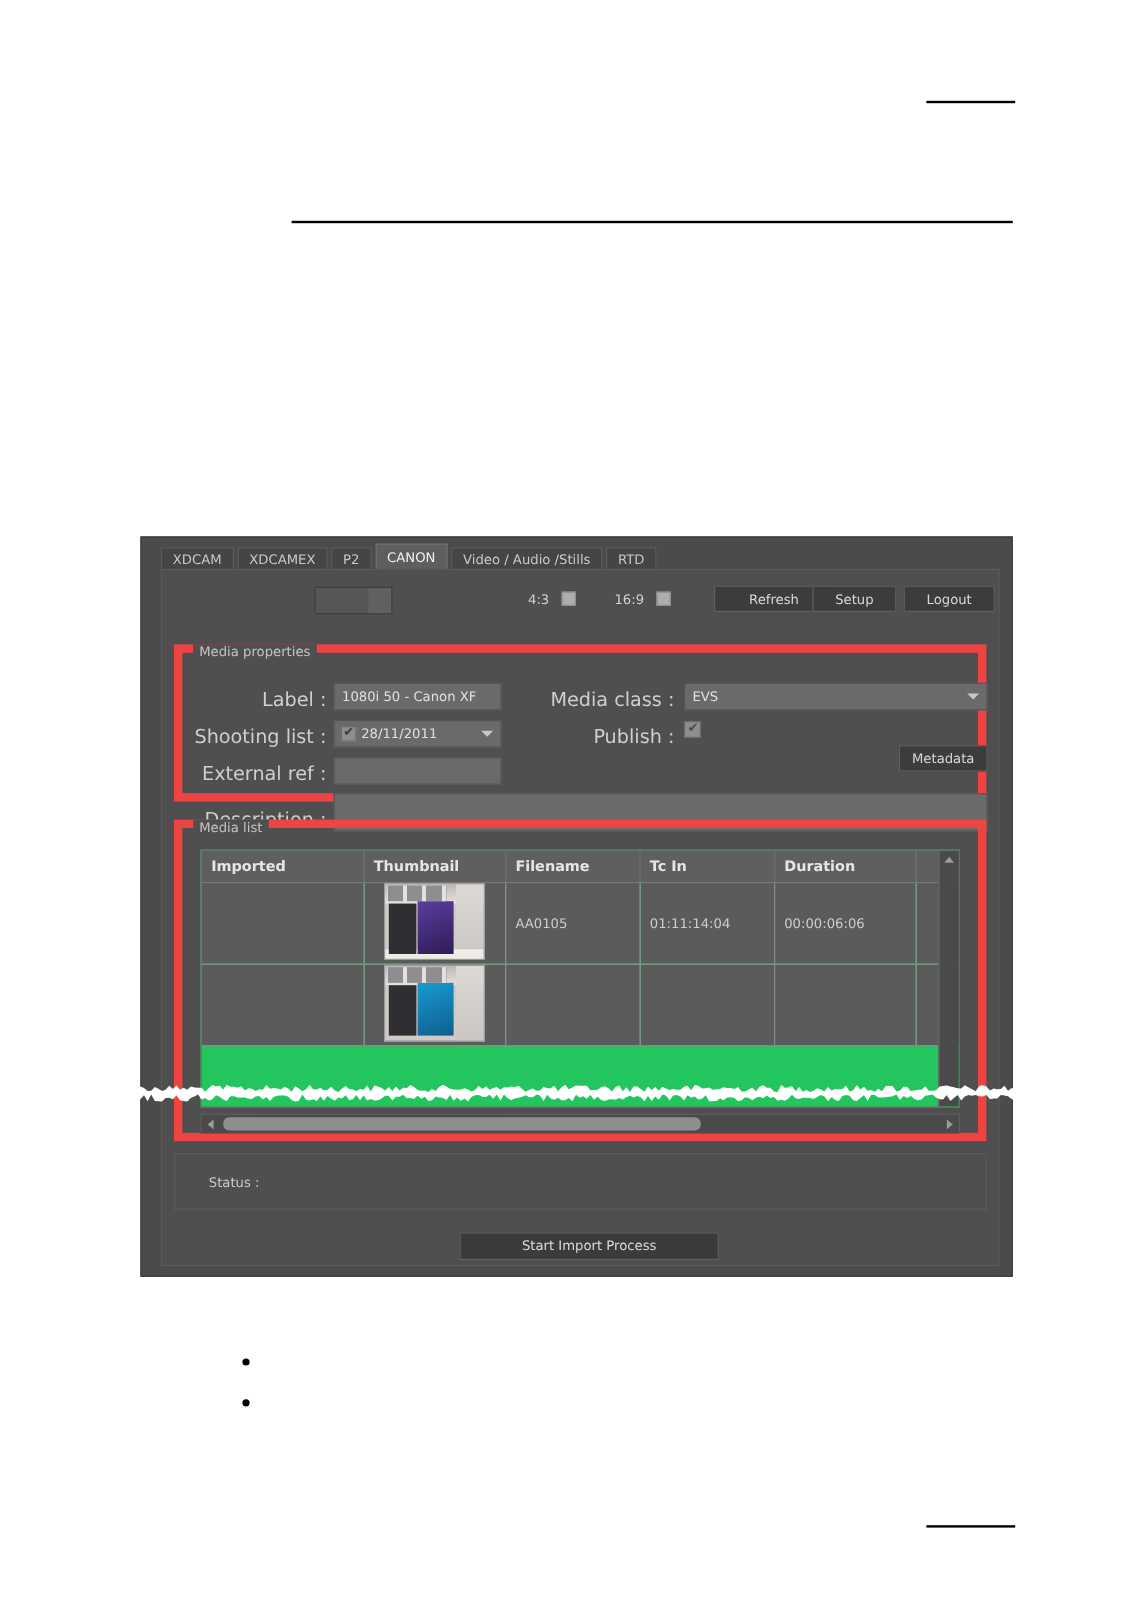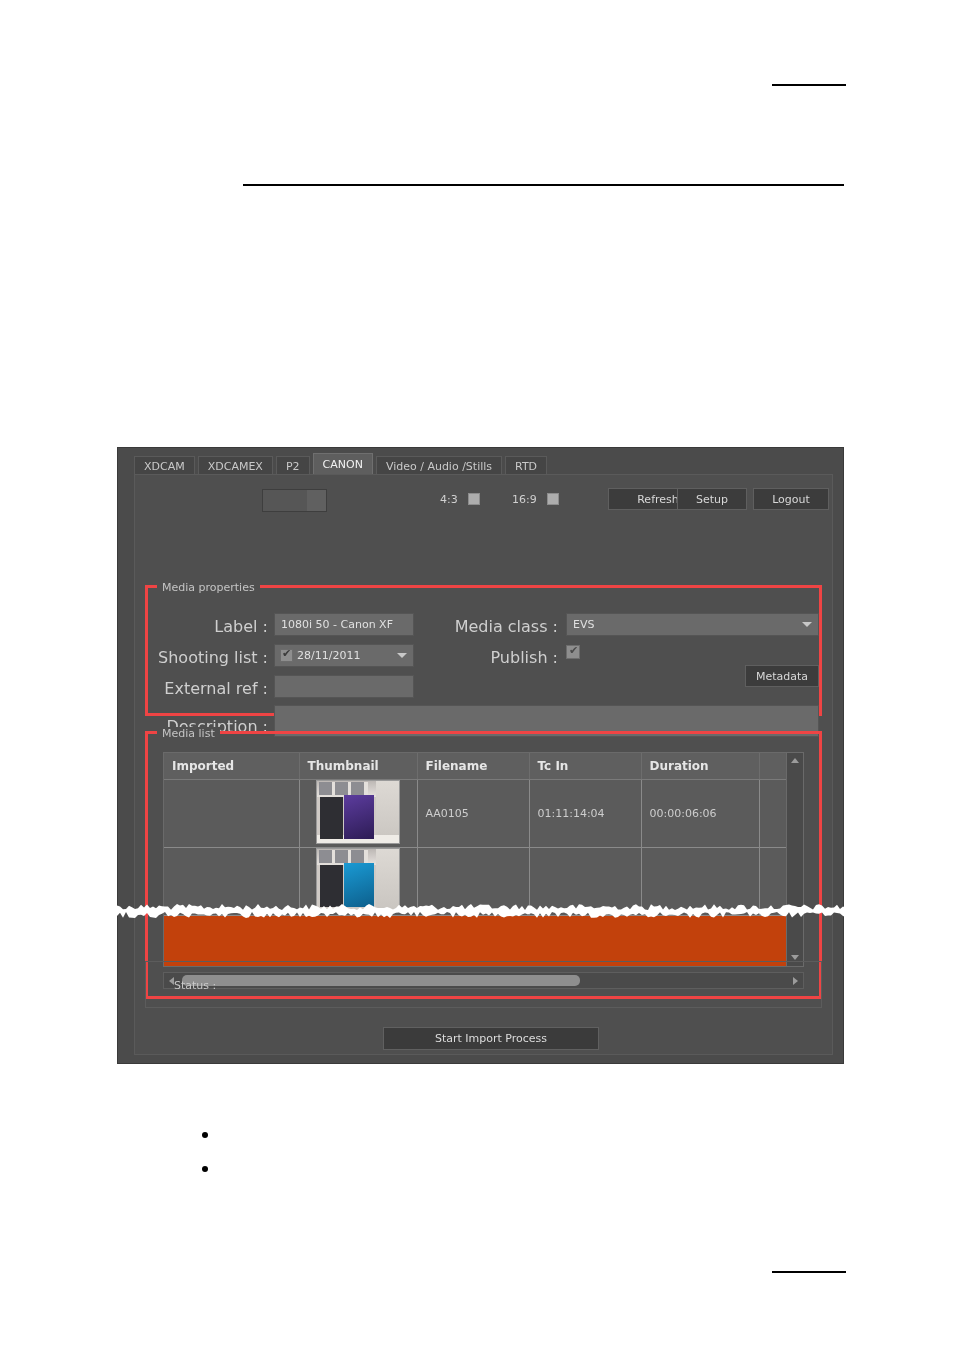--- a/index.html
+++ b/index.html
@@ -77,27 +77,27 @@
   .aspect-group .cb-box {
     display:inline-block; width:12px; height:12px; margin-left:7px;
     background:#adadad; border:1px solid #8c8c8c; vertical-align:-2px;
   }
 
   .dlg-btn {
     position:absolute; top:13px; height:22px; line-height:21px;
     text-align:center; background:#3c3c3c; border:1px solid #5f5f5f;
     color:#d8d8d8; font-size:11px;
   }
-  #btn-refresh { left:460px; width:100px;margin-left:13px; }
+  #btn-refresh { left:460px; width:100px; }
   #btn-setup   { left:542px; width:70px; }
   #btn-logout  { left:618px; width:76px; }
 
   
   .group {
-    position:absolute; border:3px solid #ef4444;margin-top:48px;
+    position:absolute; border:7px solid #ef4444;
   }
   .group > .group-title {
     position:absolute; left:9px; top:-7px; padding:0 5px;
     background:#4f4f4f; color:#c4c4c4; font-size:11px;
   }
 
   #grp-media-props { left:10px; top:62px; right:10px; height:131px; }
   #grp-media-list  { left:10px; top:208px; right:10px; height:268px; }
 
   .fld-label {
@@ -146,21 +146,21 @@
     background:#8e8e8e; border:1px solid #6d6d6d; z-index:5;
   }
   #cb-shoot:after {
     content:"\2714"; position:absolute; left:1px; top:-3px;
     font-size:11px; color:#3b3b3b;
   }
 
   
   #table-wrap {
     position:absolute; left:15px; top:18px; right:15px; height:215px;
-    border:1px solid #6a6a6a; overflow:hidden; background:#c2410c;
+    border:1px solid #6a6a6a; overflow:hidden; background:#22c55e;
   }
   #media-table {
     border-collapse:collapse; width:100%; table-layout:fixed;
   }
   #media-table th {
     background:#5f5f5f; color:#e6e6e6; font-size:12px; font-weight:bold;
     text-align:left; padding:5px 0 5px 8px; height:26px;
     border-right:1px solid #6d6d6d; border-bottom:1px solid #7a7a7a;
   }
   #media-table td {

